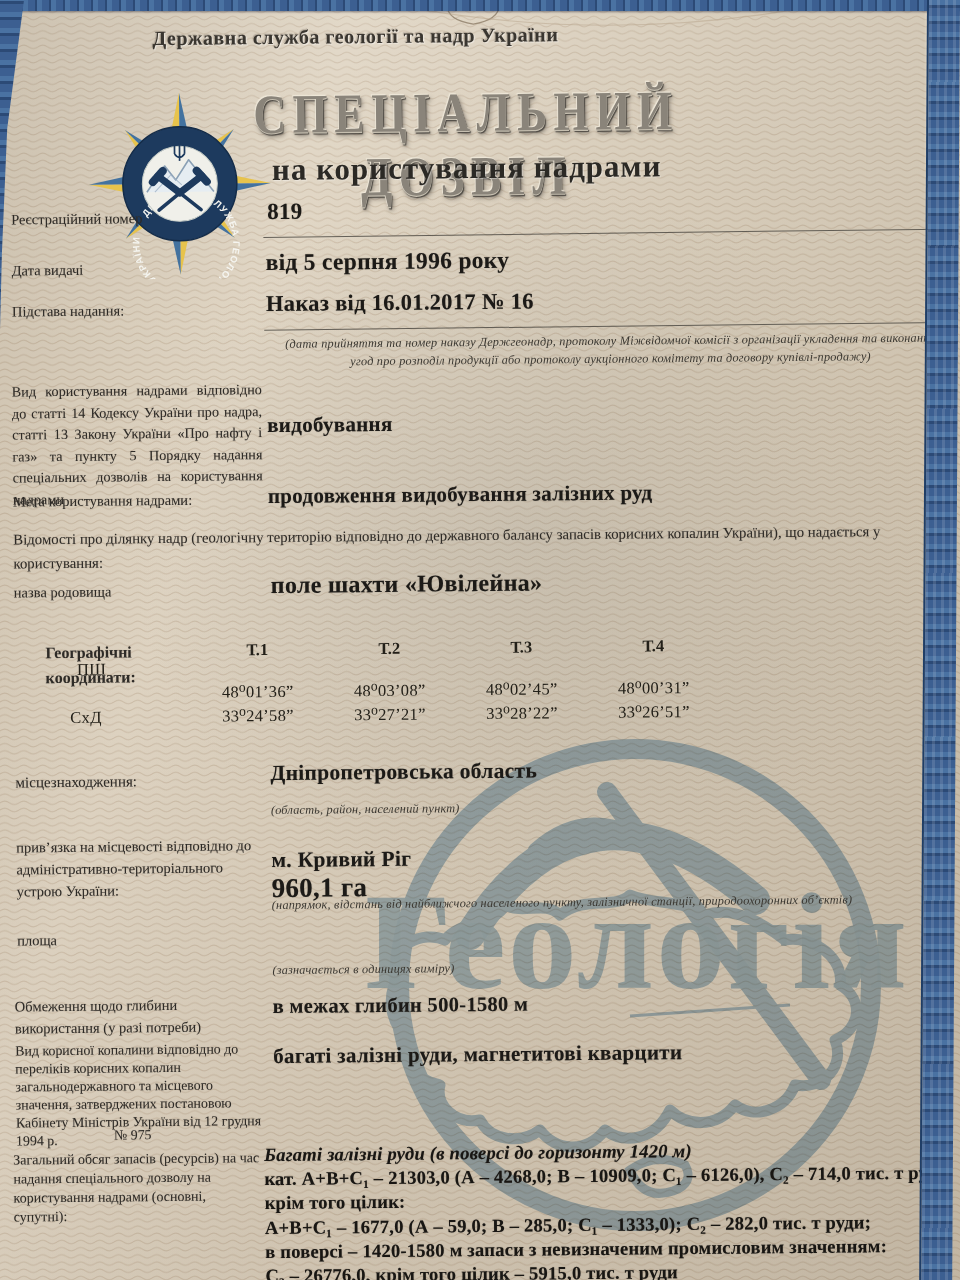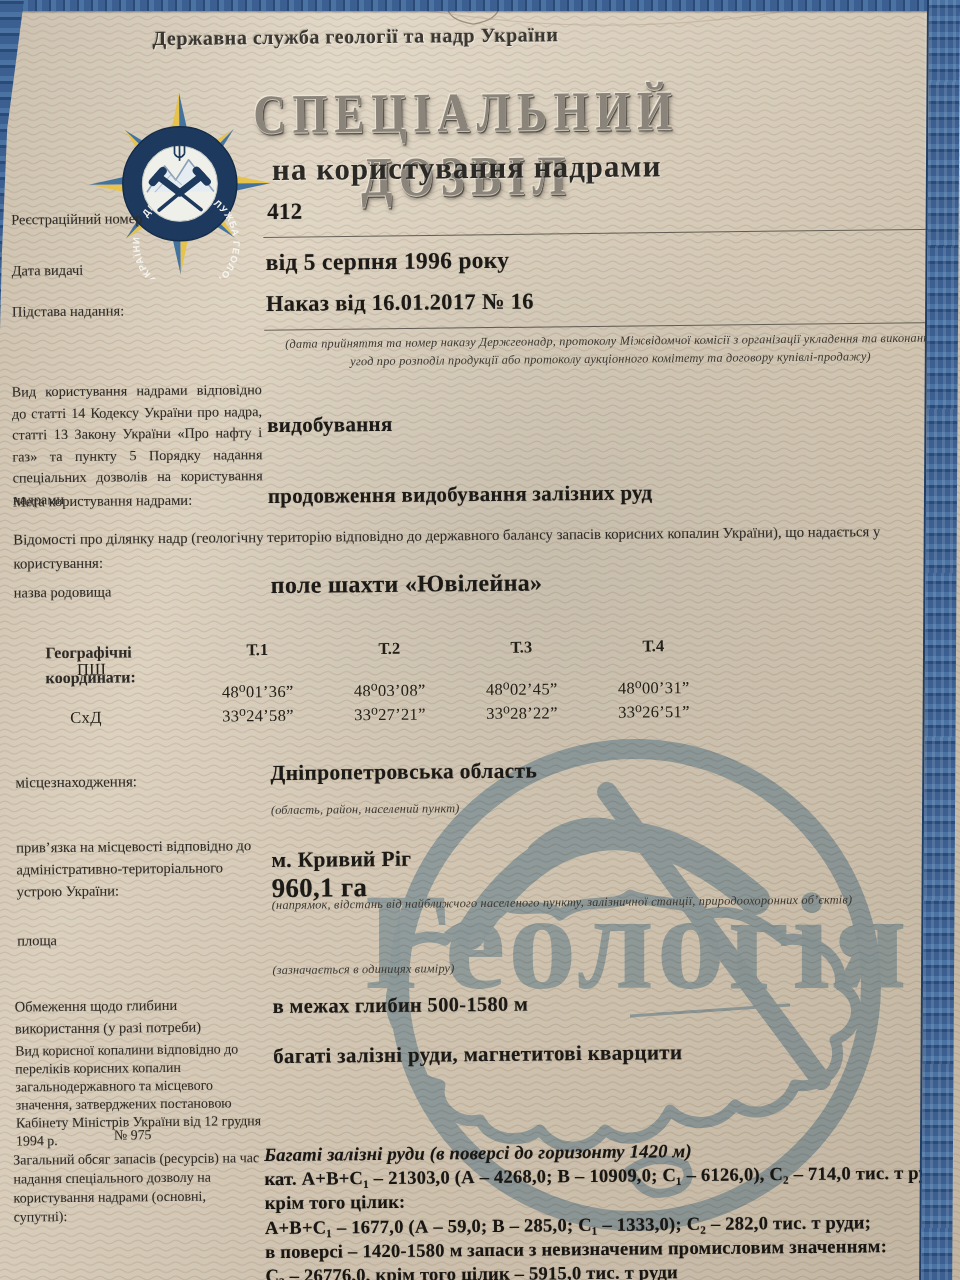--- a/index.html
+++ b/index.html
@@ -139,21 +139,21 @@
         <path d="M 112 82 l 10 11" stroke-width="8"></path>
         <path d="M 78 82 l -10 11" stroke-width="8"></path>
       </g>
     </svg>
 
     <div class="agency">Державна служба геології та надр України</div>
     <div class="title">СПЕЦІАЛЬНИЙ ДОЗВІЛ</div>
     <div class="subtitle">на користування надрами</div>
 
     <div class="lbl" style="left:14px;top:206px;width:200px;">Реєстраційний номер</div>
-    <div class="val" style="left:270px;top:197px;font-size:23px;">412</div>
+    <div class="val" style="left:270px;top:197px;font-size:23px;">819</div>
     <div class="rule" style="left:266px;top:234px;width:682px;transform:rotate(-0.15deg);"></div>
 
     <div class="lbl" style="left:14px;top:257px;width:200px;">Дата видачі</div>
     <div class="val" style="left:268px;top:247px;font-size:23.5px;">від 5 серпня 1996 року</div>
 
     <div class="lbl" style="left:14px;top:298px;width:220px;">Підстава надання:</div>
     <div class="val" style="left:268px;top:289px;font-size:22.5px;">Наказ від 16.01.2017 № 16</div>
     <div class="rule" style="left:266px;top:327px;width:682px;transform:rotate(-0.1deg);"></div>
     <div class="note ctr" style="left:282px;top:333px;width:660px;line-height:1.5;">(дата прийняття та номер наказу Держгеонадр, протоколу  Міжвідомчої комісії з організації укладення та виконання угод про розподіл продукції або протоколу аукціонного комітету та договору купівлі-продажу)</div>
 

